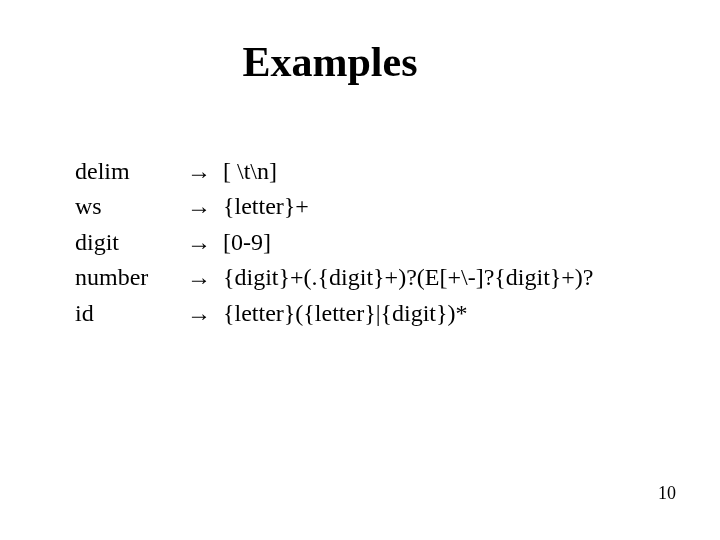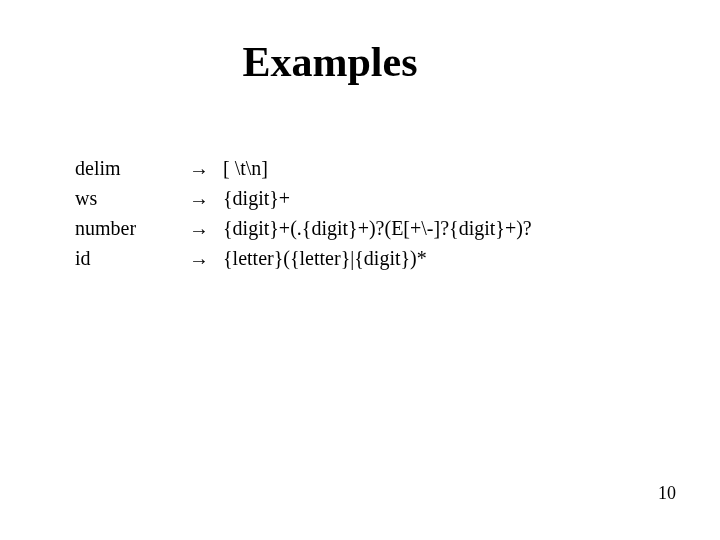--- a/index.html
+++ b/index.html
@@ -23,21 +23,21 @@
     left: 0;
     width: 660px;
     text-align: center;
     font-size: 42px;
     font-weight: bold;
   }
   .body {
     position: absolute;
     top: 155px;
     left: 75px;
-    font-size: 20px;
+    font-size: 24px;
     line-height: 1.35;
   }
   table.rules {
     border-collapse: collapse;
   }
   table.rules td {
     padding: 0 8px 3px 0;
     vertical-align: baseline;
     white-space: nowrap;
   }
@@ -66,21 +66,26 @@
     <table class="rules">
       <tbody>
           <tr>
         <td class="name">delim</td>
         <td class="arrow">→</td>
         <td>[ \t\n]</td>
       </tr>
       <tr>
         <td class="name">ws</td>
         <td class="arrow">→</td>
-        <td>{digit}+</td>
+        <td>{letter}+</td>
+      </tr>
+      <tr>
+        <td class="name">digit</td>
+        <td class="arrow">→</td>
+        <td>[0-9]</td>
       </tr>
       <tr>
         <td class="name">number</td>
         <td class="arrow">→</td>
         <td>{digit}+(.{digit}+)?(E[+\-]?{digit}+)?</td>
       </tr>
       <tr>
         <td class="name">id</td>
         <td class="arrow">→</td>
         <td>{letter}({letter}|{digit})*</td>

